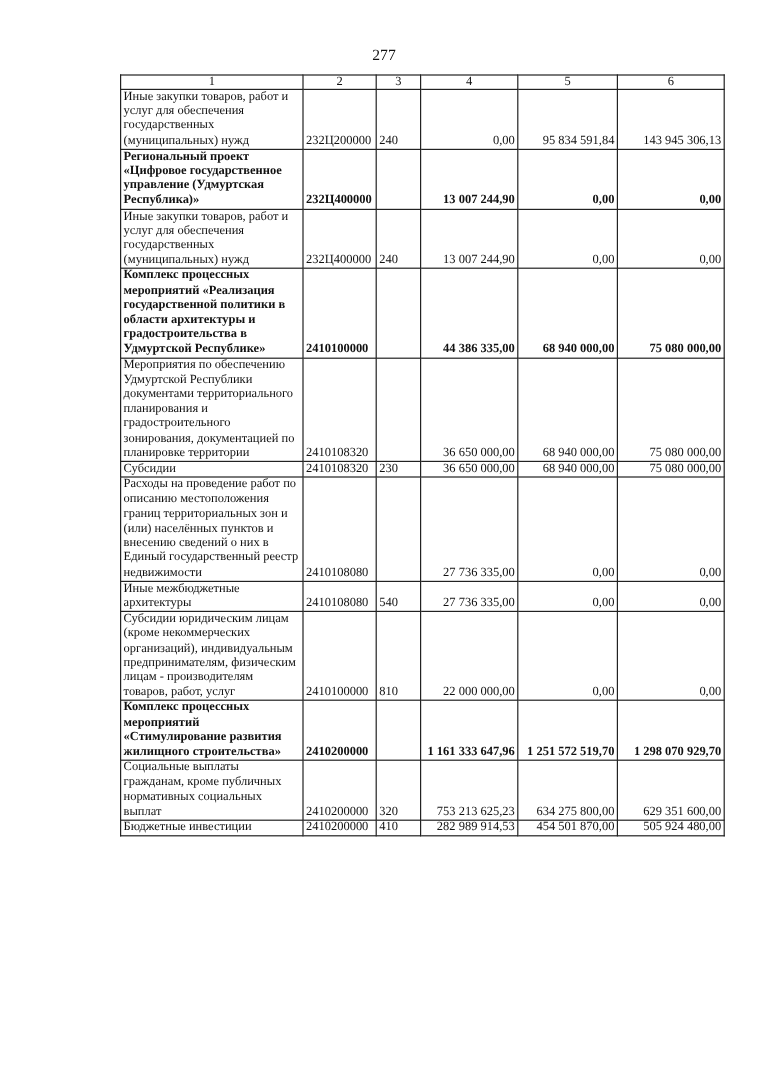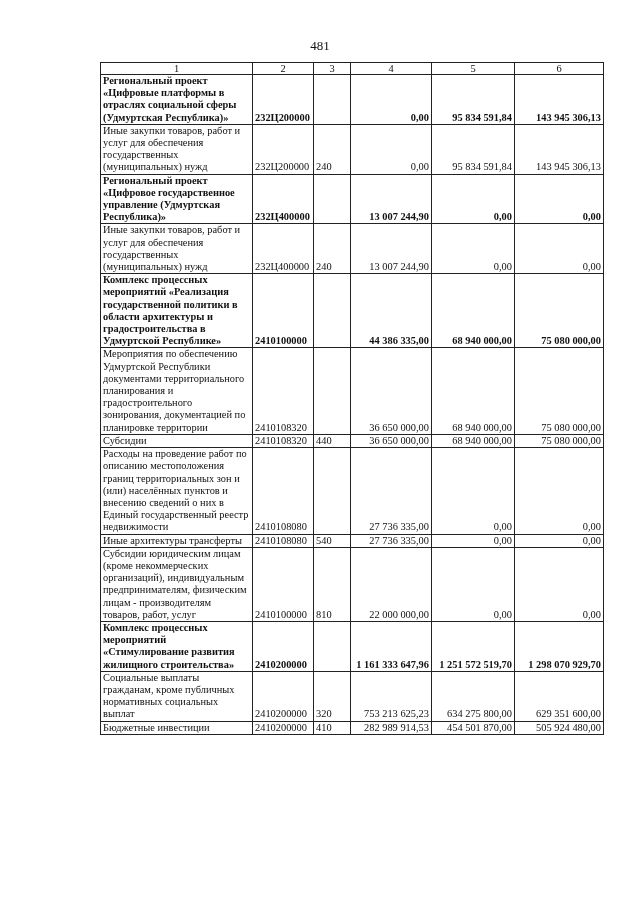--- a/index.html
+++ b/index.html
@@ -16,21 +16,21 @@
   col.c4 { width:81px; } col.c5 { width:83px; } col.c6 { width:89px; }
   td.name { text-align:left; white-space:normal; }
   td.code { text-align:left; white-space:nowrap; }
   td.vr { text-align:left; white-space:nowrap; }
   td.num { text-align:right; white-space:nowrap; padding-right:1px; }
   tr.bold td { font-weight:bold; }
 </style>
 </head>
 <body>
 
-<div class="page-number">481</div>
+<div class="page-number">277</div>
 
 <table class="budget">
   <colgroup>
     <col class="c1">
       <col class="c2">
       <col class="c3">
       <col class="c4">
       <col class="c5">
       <col class="c6">
   </colgroup>
@@ -38,28 +38,20 @@
     <tr>
       <th>1</th>
       <th>2</th>
       <th>3</th>
       <th>4</th>
       <th>5</th>
       <th>6</th>
     </tr>
   </thead>
   <tbody id="rows">
-      <tr class="bold">
-        <td class="name">Региональный проект «Цифровые платформы в отраслях социальной сферы (Удмуртская Республика)»</td>
-        <td class="code">232Ц200000</td>
-        <td class="vr"></td>
-        <td class="num">0,00</td>
-        <td class="num">95 834 591,84</td>
-        <td class="num">143 945 306,13</td>
-      </tr>
       <tr>
         <td class="name">Иные закупки товаров, работ и услуг для обеспечения государственных (муниципальных) нужд</td>
         <td class="code">232Ц200000</td>
         <td class="vr">240</td>
         <td class="num">0,00</td>
         <td class="num">95 834 591,84</td>
         <td class="num">143 945 306,13</td>
       </tr>
       <tr class="bold">
         <td class="name">Региональный проект «Цифровое государственное управление (Удмуртская Республика)»</td>
@@ -89,35 +81,35 @@
         <td class="name">Мероприятия по обеспечению Удмуртской Республики документами территориального планирования и градостроительного зонирования, документацией по планировке территории</td>
         <td class="code">2410108320</td>
         <td class="vr"></td>
         <td class="num">36 650 000,00</td>
         <td class="num">68 940 000,00</td>
         <td class="num">75 080 000,00</td>
       </tr>
       <tr>
         <td class="name">Субсидии</td>
         <td class="code">2410108320</td>
-        <td class="vr">440</td>
+        <td class="vr">230</td>
         <td class="num">36 650 000,00</td>
         <td class="num">68 940 000,00</td>
         <td class="num">75 080 000,00</td>
       </tr>
       <tr>
         <td class="name">Расходы на проведение работ по описанию местоположения границ территориальных зон и (или) населённых пунктов и внесению сведений о них в Единый государственный реестр недвижимости</td>
         <td class="code">2410108080</td>
         <td class="vr"></td>
         <td class="num">27 736 335,00</td>
         <td class="num">0,00</td>
         <td class="num">0,00</td>
       </tr>
       <tr>
-        <td class="name">Иные архитектуры трансферты</td>
+        <td class="name">Иные межбюджетные архитектуры</td>
         <td class="code">2410108080</td>
         <td class="vr">540</td>
         <td class="num">27 736 335,00</td>
         <td class="num">0,00</td>
         <td class="num">0,00</td>
       </tr>
       <tr>
         <td class="name">Субсидии юридическим лицам (кроме некоммерческих организаций), индивидуальным предпринимателям, физическим лицам - производителям товаров, работ, услуг</td>
         <td class="code">2410100000</td>
         <td class="vr">810</td>

